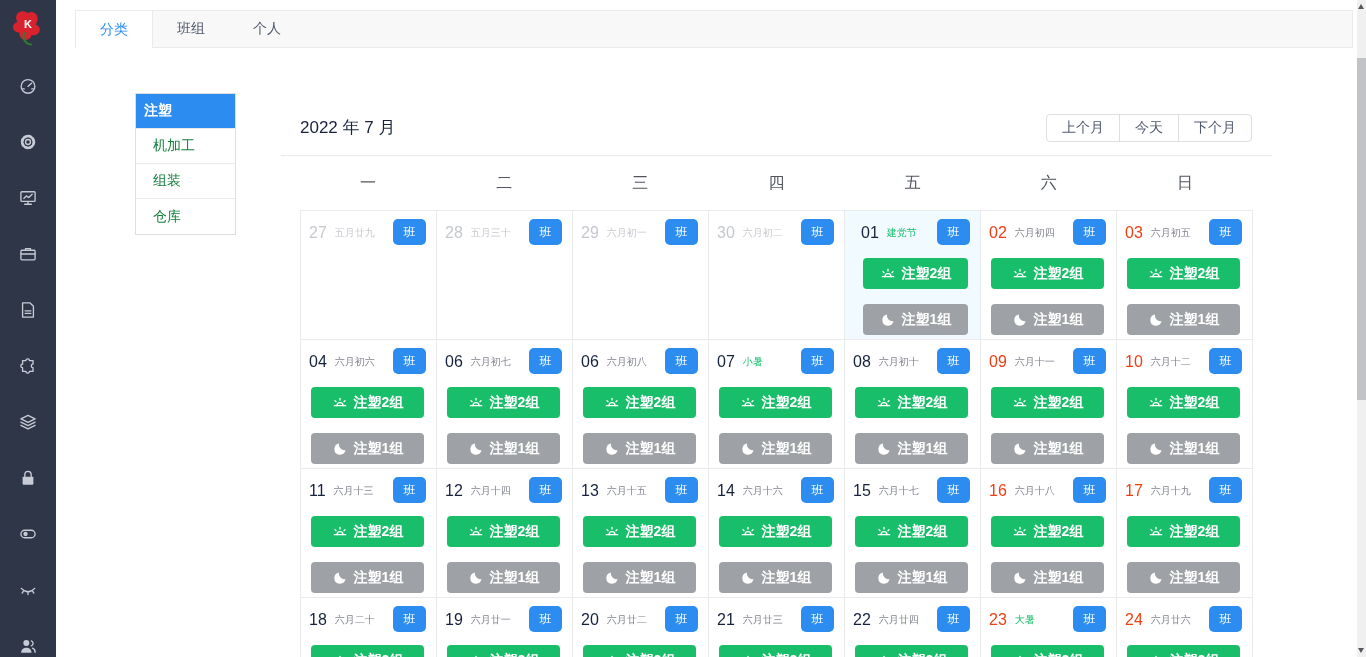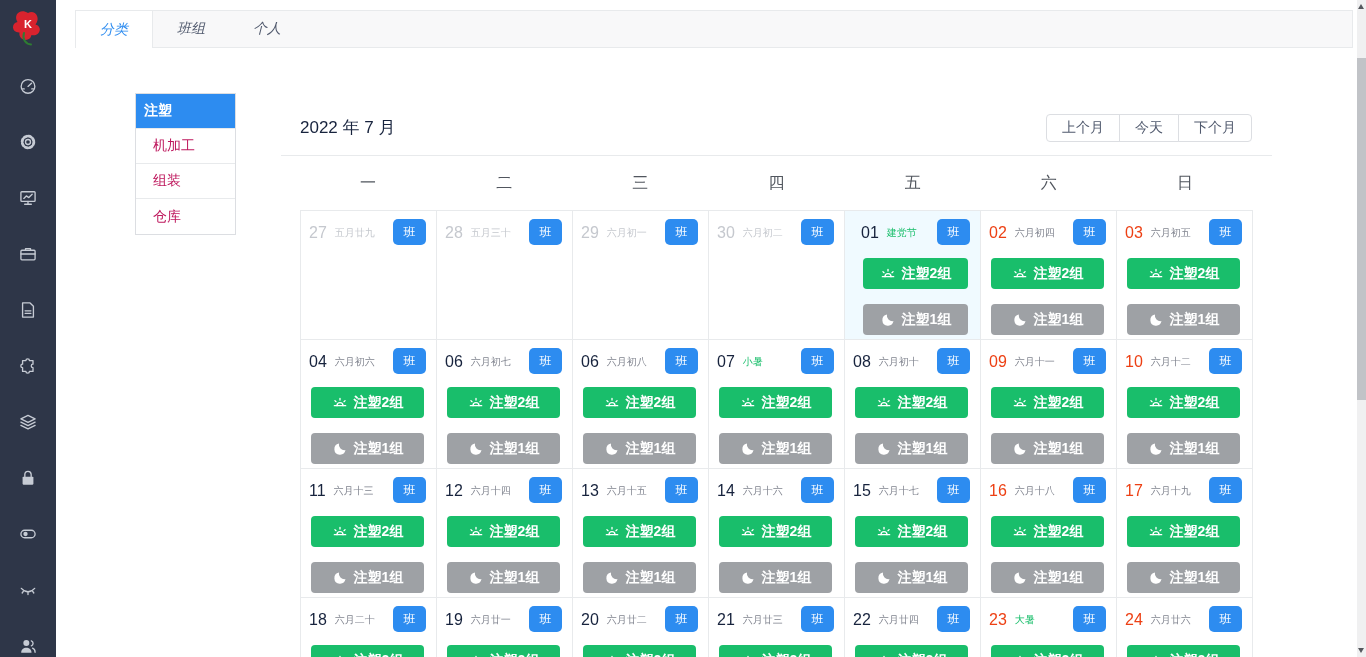--- a/index.html
+++ b/index.html
@@ -16,29 +16,29 @@
     stroke-linecap:round; stroke-linejoin:round; }
   .nav-icon svg .fill { fill:#c6cbd4; stroke:none; }
 
   
   .main { position:absolute; left:56px; top:0; right:0; bottom:0; background:#fff; }
 
   
   .tabbar { position:absolute; left:19px; right:13px; top:10px; height:38px;
     background:#f8f8f9; border:1px solid #e8eaec; display:flex; align-items:stretch; }
   .tab { padding:0 24px; display:flex; align-items:center; font-size:14px; color:#515a6e;
-    cursor:pointer;font-style:italic; }
+    cursor:pointer; }
   .tab.active { background:#fff; color:#2d8cf0; border-right:1px solid #e8eaec;
     margin:-1px 0 -1px -1px; border-left:1px solid #e8eaec; border-top:1px solid #e8eaec; }
 
   
   .cat-panel { position:absolute; left:79px; top:93px; width:101px;
     border:1px solid #dcdee2; background:#fff; }
   .cat-item { height:35px; display:flex; align-items:center; padding-left:17px;
-    font-size:14px; color:#be185d; border-bottom:1px solid #e8eaec; cursor:pointer; background:#fff; }
+    font-size:14px; color:#15803d; border-bottom:1px solid #e8eaec; cursor:pointer; background:#fff; }
   .cat-item:last-child { border-bottom:none; }
   .cat-item.active { background:#2d8cf0; color:#fff; font-weight:bold;padding-left:8px; }
 
   
   .cal { position:absolute; left:225px; top:100px; width:991px; }
   .cal-header { height:56px; display:flex; align-items:center; justify-content:space-between;
     padding:0 20px 0 19px; border-bottom:1px solid #e8eaec; }
   .cal-title { font-size:17px; color:#17233d; }
   .btn-group { display:flex; }
   .ctl-btn { height:28px; padding:0 15px; background:#fff; border:1px solid #dcdee2;

